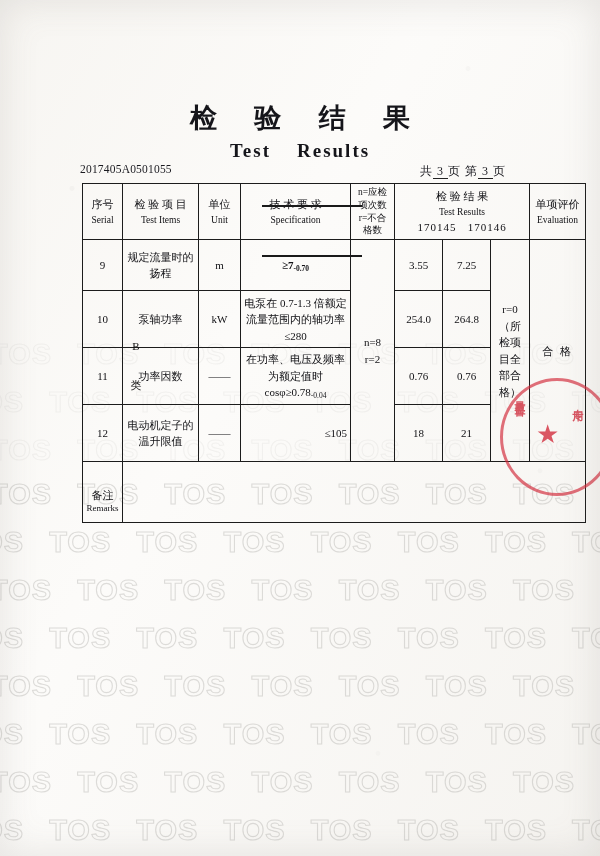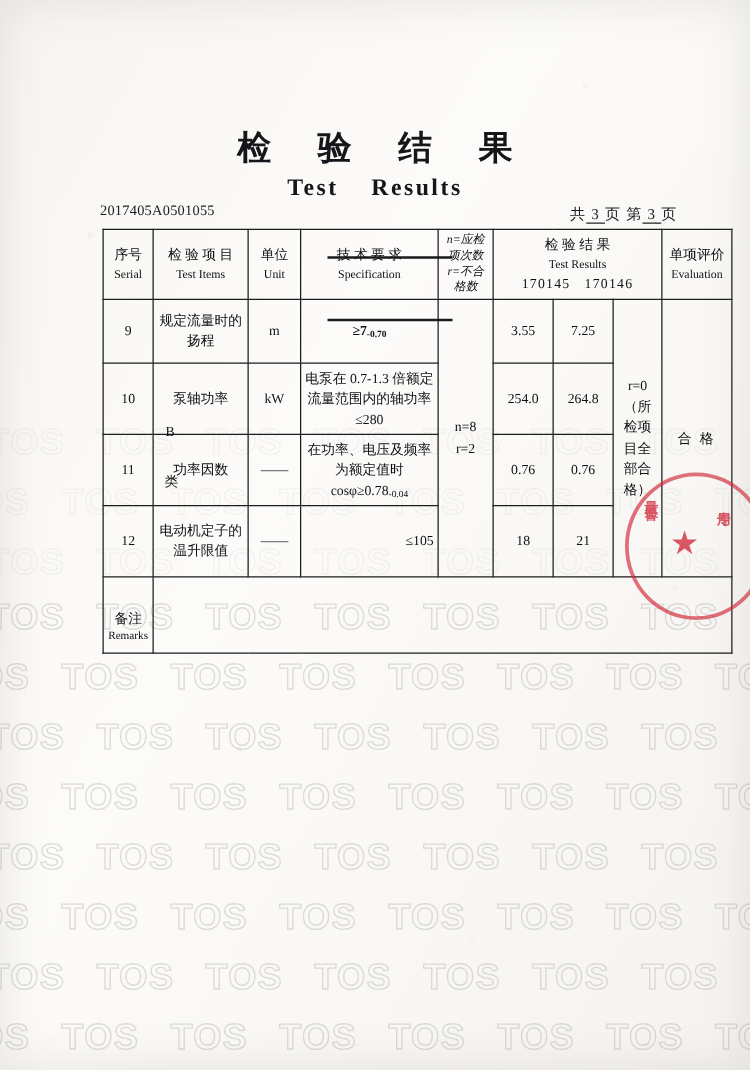--- a/index.html
+++ b/index.html
@@ -110,21 +110,21 @@
     top: 163px;
     left: 80px;
     font-size: 11.5px;
     letter-spacing: 0.2px;
     color: #1a1a20;
     font-family: "Liberation Serif", serif;
   }
   .page-count {
     position: absolute;
     top: 163px;
-    left: 456px;
+    left: 420px;
     font-size: 12px;
     color: #1a1a20;
     letter-spacing: 1px;
   }
   .page-count u { text-decoration: none; border-bottom: 1px solid #222; padding: 0 4px; }
 
   
   .tbl-wrap {
     position: absolute;
     left: 82px;
@@ -406,21 +406,21 @@
             <div class="en">Test Items</div>
           </td>
           <td class="hd">
             <div>单位</div>
             <div class="en">Unit</div>
           </td>
           <td class="hd">
             <div>技 术 要 求</div>
             <div class="en">Specification</div>
           </td>
-          <td class="hd" style="font-size:9.5px;line-height:1.35;font-style:italic;">
+          <td class="hd" style="font-size:9.5px;line-height:1.35;">
             <div>n=应检</div>
             <div>项次数</div>
             <div>r=不合</div>
             <div>格数</div>
           </td>
           <td class="hd hd-res" colspan="3">
             <div>检 验 结 果</div>
             <div class="en">Test Results</div>
             <div class="nums">
               <span>170145</span>&nbsp;&nbsp;&nbsp;<span>170146</span>

